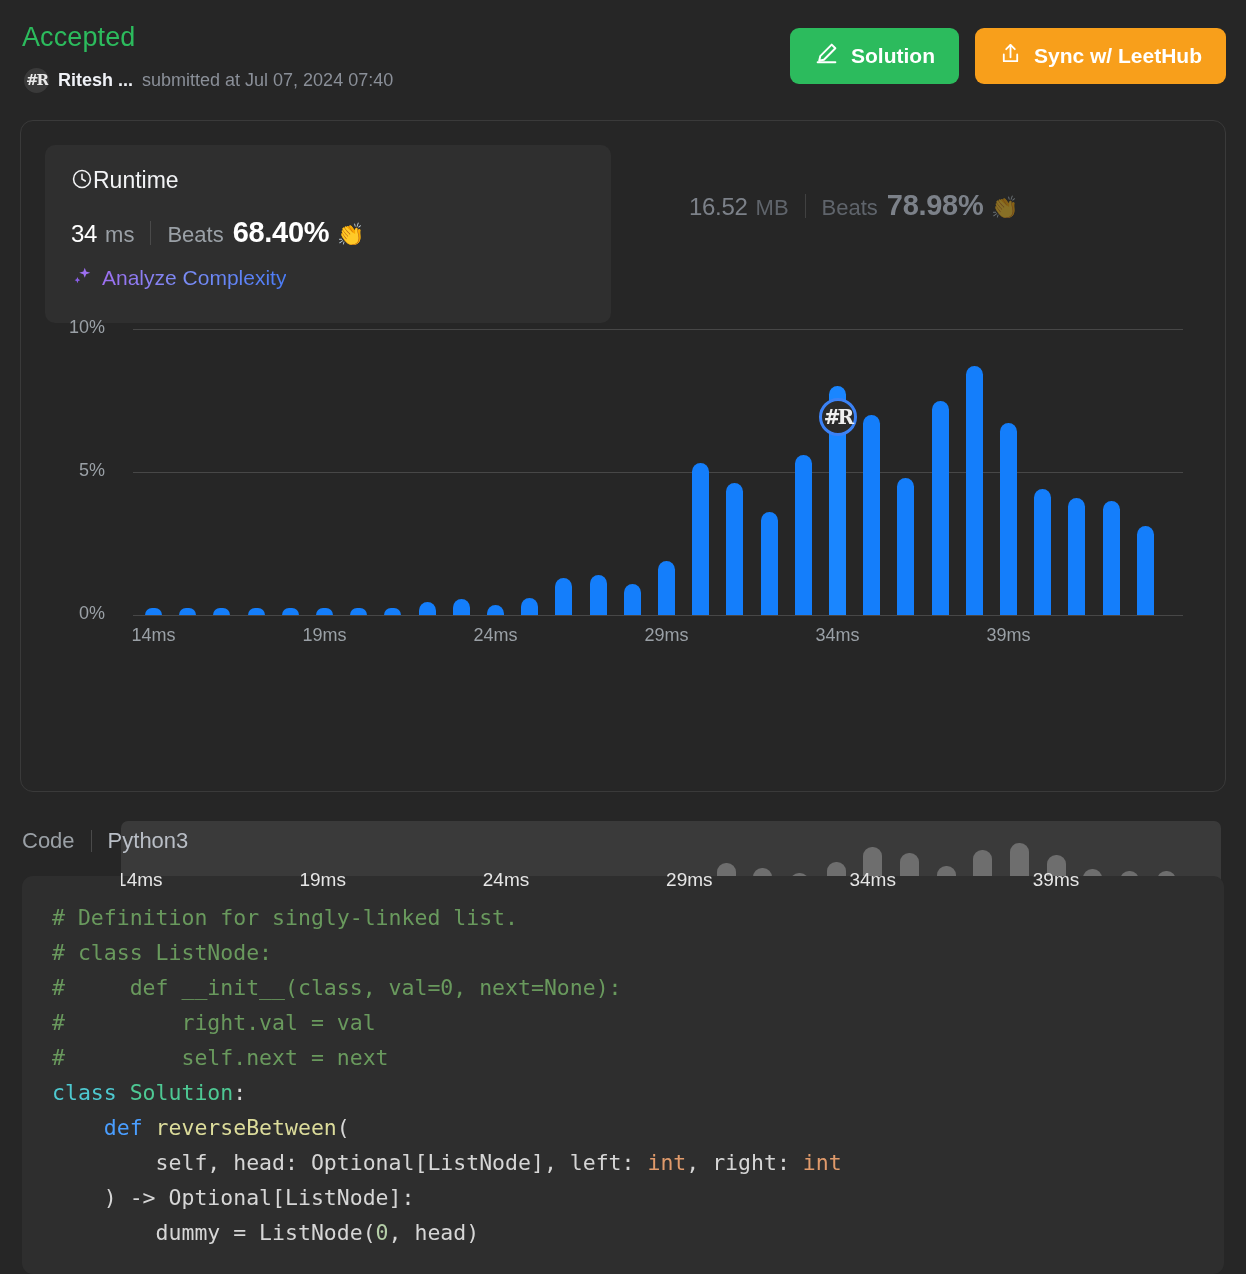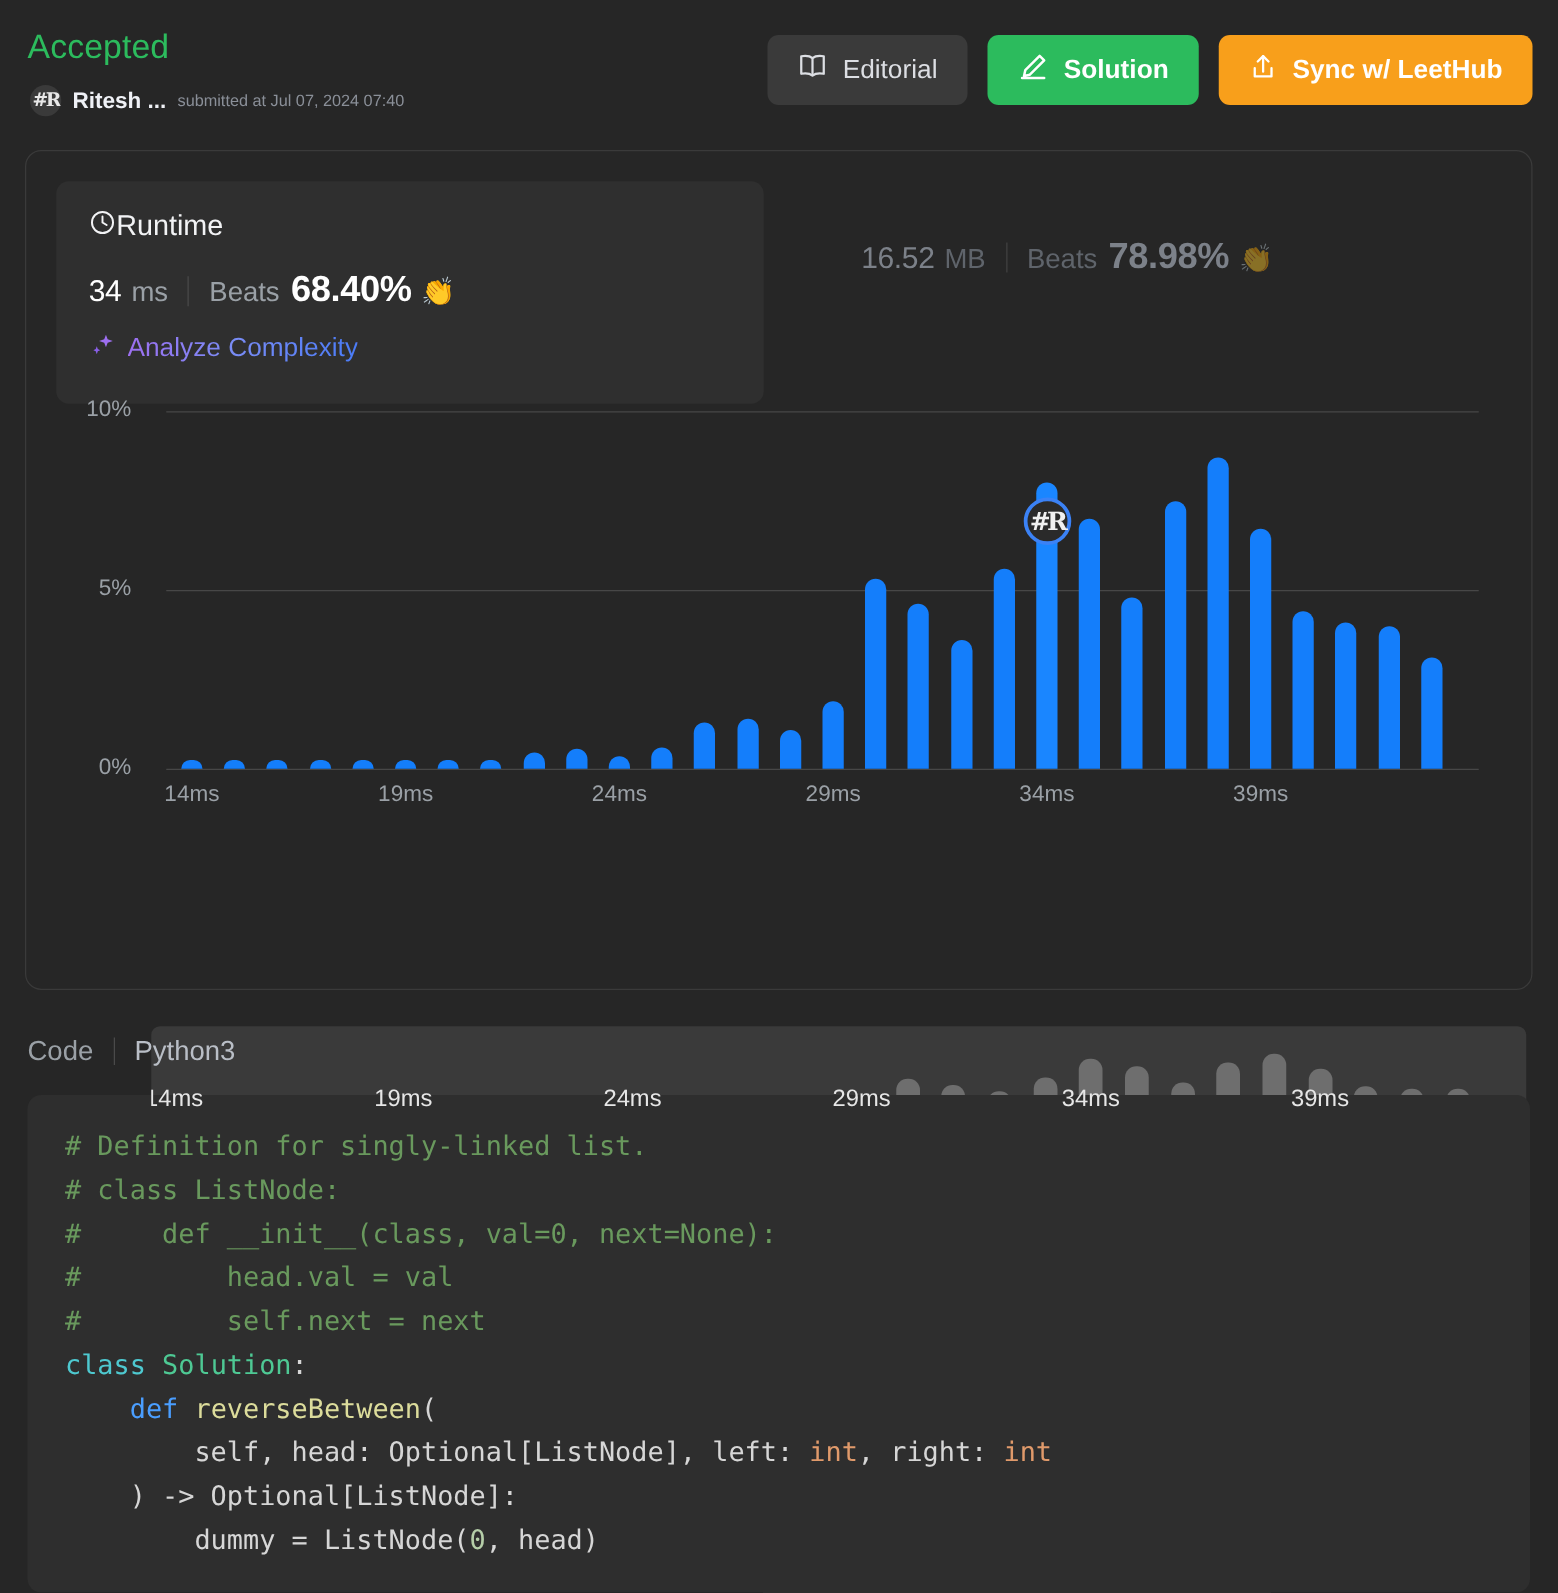--- a/index.html
+++ b/index.html
@@ -25,21 +25,21 @@
     width: 25px; height: 25px; border-radius: 50%;
     background: #3a3a3a; position: relative; overflow: hidden;
     display: flex; align-items: center; justify-content: center;
     flex: 0 0 auto;
   }
   .avatar-sm .glyph {
     font-family: "DejaVu Serif", serif; font-size: 15px; font-weight: 700;
     color: #e8e8e8; line-height: 1; letter-spacing: -2px;
   }
   .user-name { font-size: 18px; font-weight: 700; color: #eff1f6; }
-  .submitted-at { font-size: 13px; color: #8a8f98; font-weight: 400; }
+  .submitted-at { font-size: 18px; color: #8a8f98; font-weight: 400; }
 
   .btn-row {
     position: absolute; right: 20px; top: 28px;
     display: flex; align-items: center; gap: 16px;
   }
   .btn {
     display: flex; align-items: center; gap: 12px;
     height: 56px; padding: 0 24px; border-radius: 9px;
     font-size: 21px; font-weight: 500; cursor: pointer;
     border: none; white-space: nowrap;
@@ -170,29 +170,20 @@
     <div class="status-title">Accepted</div>
     <div class="submeta">
       <div class="avatar-sm">
         <span class="glyph">#R</span>
       </div>
       <span class="user-name">Ritesh ...</span>
       <span class="submitted-at">submitted at Jul 07, 2024 07:40</span>
     </div>
 
     <div class="btn-row">
-      <button class="btn btn-editorial">
-        <span>
-          <svg width="24" height="22" viewBox="0 0 24 22" fill="none">
-            <path d="M12 4.5C10 2.8 6.8 2.4 3 3v14c3.8-.6 7-.2 9 1.5 2-1.7 5.2-2.1 9-1.5V3c-3.8-.6-7-.2-9 1.5z" stroke="#dcdee3" stroke-width="1.8" stroke-linejoin="round"></path>
-            <path d="M12 4.5v14" stroke="#dcdee3" stroke-width="1.8"></path>
-          </svg>
-        </span>
-        <span>Editorial</span>
-      </button>
 
       <button class="btn btn-solution">
         <span>
           <svg width="25" height="25" viewBox="0 0 24 24" fill="none">
             <path d="M17 3.5l3.5 3.5L9.5 18l-4.5 1 1-4.5L17 3.5z" stroke="#fff" stroke-width="1.9" stroke-linejoin="round"></path>
             <path d="M3.5 20.5h17" stroke="#fff" stroke-width="1.9" stroke-linecap="round"></path>
           </svg>
         </span>
         <span>Solution</span>
       </button>
@@ -358,21 +349,21 @@
   <div class="code-head">
     <span class="lbl">Code</span>
     <span class="div"></span>
     <span class="lang">Python3</span>
   </div>
 
   <div class="code-card">
     <pre class="code" id="code-pre"><span class="c-com"># Definition for singly-linked list.</span>
 <span class="c-com"># class ListNode:</span>
 <span class="c-com">#     def __init__(class, val=0, next=None):</span>
-<span class="c-com">#         head.val = val</span>
+<span class="c-com">#         right.val = val</span>
 <span class="c-com">#         self.next = next</span>
 <span class="c-kw">class </span><span class="c-cls">Solution</span><span class="c-pln">:</span>
 <span class="c-pln">    </span><span class="c-kw2">def </span><span class="c-fn">reverseBetween</span><span class="c-pln">(</span>
 <span class="c-pln">        self, head: Optional[ListNode], left: </span><span class="c-typ">int</span><span class="c-pln">, right: </span><span class="c-typ">int</span>
 <span class="c-pln">    ) -&gt; Optional[ListNode]:</span>
 <span class="c-pln">        dummy = ListNode(</span><span class="c-num">0</span><span class="c-pln">, head)</span></pre>
   </div>
 
 </div>
 

